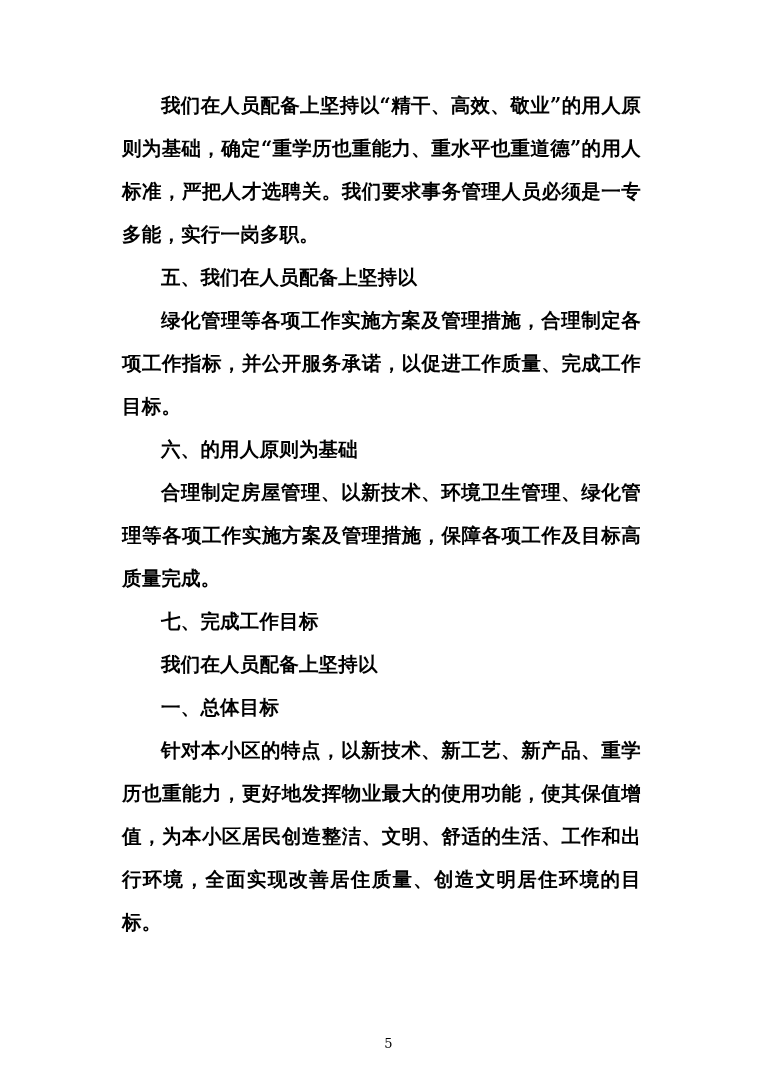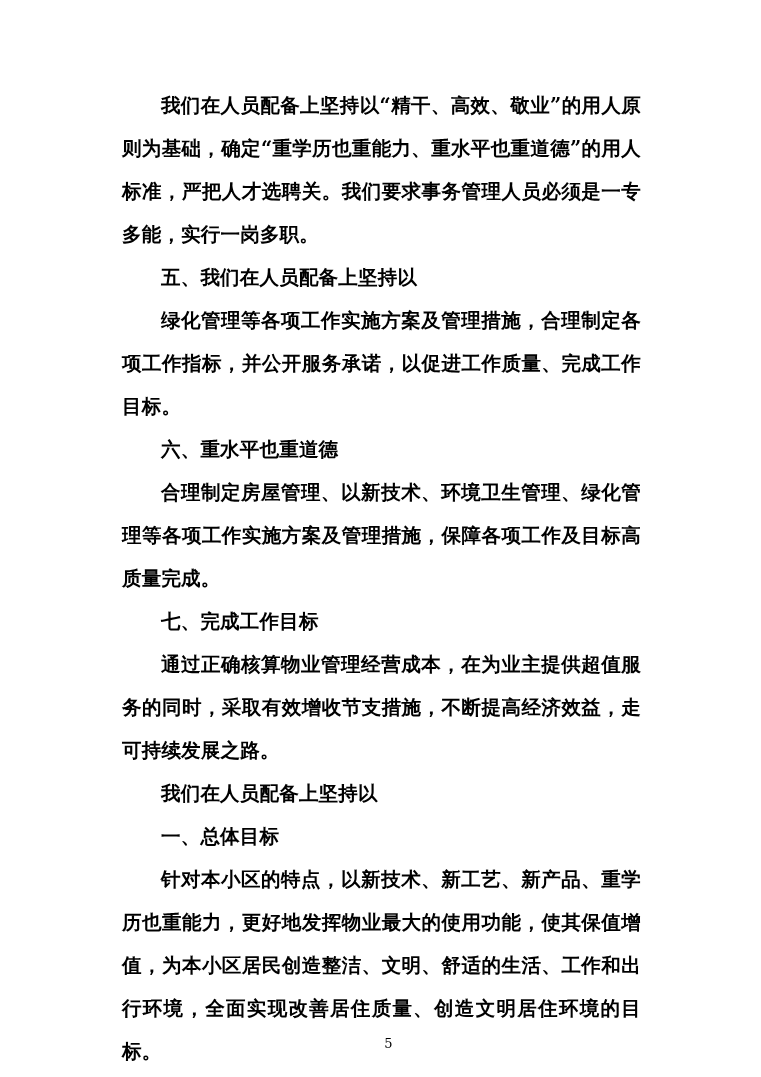--- a/index.html
+++ b/index.html
@@ -56,27 +56,26 @@
 <div class="page">
 
   <div class="text-block">
 
     <p class="para">我们在人员配备上坚持以“精干、高效、敬业”的用人原则为基础，确定“重学历也重能力、重水平也重道德”的用人标准，严把人才选聘关。我们要求事务管理人员必须是一专多能，实行一岗多职。</p>
 
     <p class="para last-line-left">五、我们在人员配备上坚持以</p>
 
     <p class="para">绿化管理等各项工作实施方案及管理措施，合理制定各项工作指标，并公开服务承诺，以促进工作质量、完成工作目标。</p>
 
-    <p class="para last-line-left">六、重水平也重道德</p>
+    <p class="para last-line-left">六、的用人原则为基础</p>
 
     <p class="para">合理制定房屋管理、以新技术、环境卫生管理、绿化管理等各项工作实施方案及管理措施，保障各项工作及目标高质量完成。</p>
 
     <p class="para last-line-left">七、完成工作目标</p>
 
-    <p class="para">通过正确核算物业管理经营成本，在为业主提供超值服务的同时，采取有效增收节支措施，不断提高经济效益，走可持续发展之路。</p>
 
     <p class="para last-line-left">我们在人员配备上坚持以</p>
 
     <p class="para last-line-left">一、总体目标</p>
 
     <p class="para">针对本小区的特点，以新技术、新工艺、新产品、重学历也重能力，更好地发挥物业最大的使用功能，使其保值增值，为本小区居民创造整洁、文明、舒适的生活、工作和出行环境，全面实现改善居住质量、创造文明居住环境的目标。</p>
 
   </div>
 
   <div class="page-number">5</div>

